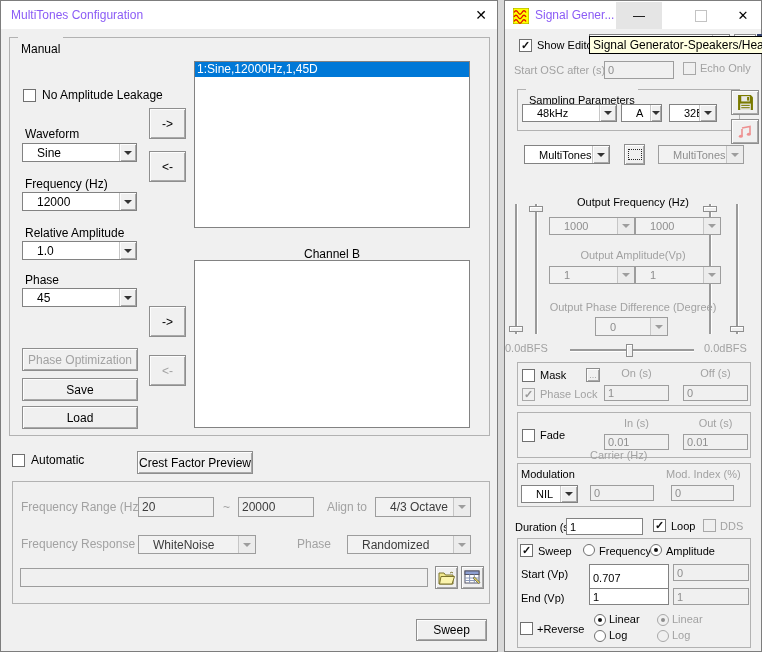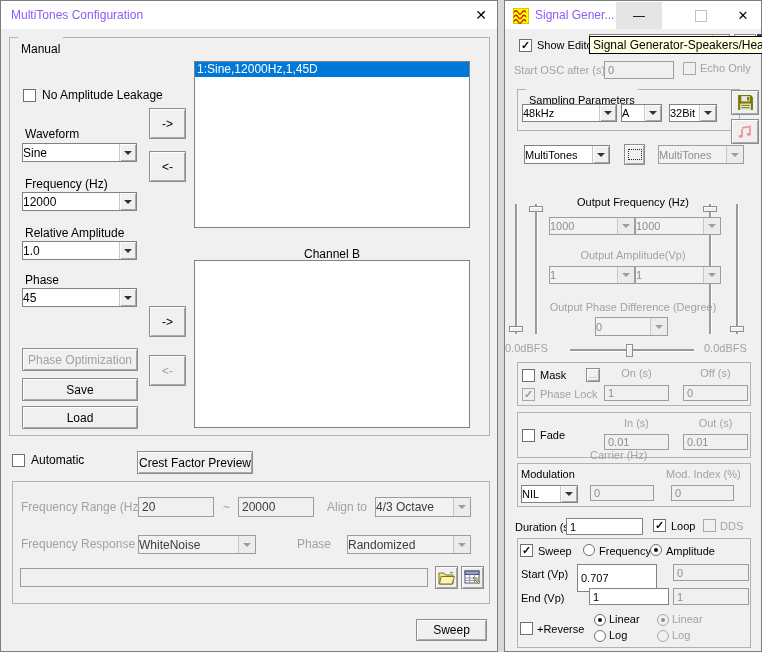--- a/index.html
+++ b/index.html
@@ -14,21 +14,21 @@
   .btn{position:absolute;background:#f0f0f0;border:1px solid #8e8e8e;box-sizing:border-box;
        box-shadow:inset 1px 1px 0 #fdfdfd,inset -1px -1px 0 #a9a9a9;
        font-size:12px;color:#000;display:flex;align-items:center;justify-content:center;white-space:nowrap}
   .btn.dis{color:#a2a2a2}
   .tb{position:absolute;background:#fff;border:1px solid #828282;box-sizing:border-box;
       font-size:12px;color:#000;display:flex;align-items:center;padding:0 3px;white-space:nowrap;overflow:hidden}
   .tb.dis{background:#f0f0f0;color:#8e8e8e;border-color:#9d9d9d}
   .tb.dis2{background:#f0f0f0;color:#3c3c3c;border-color:#9d9d9d}
   .combo{position:absolute;background:#fff;border:1px solid #828282;box-sizing:border-box;
          font-size:12px;color:#000;display:flex;align-items:stretch}
-  .combo .cv{flex:1;padding:1px 0;white-space:nowrap;overflow:hidden;align-self:center}
+  .combo .cv{flex:1;padding:1px 14px;white-space:nowrap;overflow:hidden;align-self:center}
   .combo .cbtn{width:16px;background:#f0f0f0;border-left:1px solid #c6c6c6;display:flex;align-items:center;justify-content:center;
                box-shadow:inset 1px 1px 0 #fdfdfd,inset -1px -1px 0 #a9a9a9}
   .tri{width:0;height:0;border-left:4px solid transparent;border-right:4px solid transparent;border-top:4px solid #333}
   .combo.dis{background:#f2f2f2;color:#8e8e8e;border-color:#9d9d9d}
   .combo.dis .cbtn{box-shadow:none;background:#ececec}
   .combo.dis .tri{border-top-color:#9d9d9d}
   .combo.dkv{color:#3c3c3c}
   .gb{position:absolute;border:1px solid #b2b2b2;box-sizing:border-box}
   .gt{position:absolute;top:-8px;left:8px;background:#f0f0f0;padding:12px 3px;font-size:12px;color:#000;white-space:nowrap}
   .cb{position:absolute;width:13px;height:13px;background:#fff;border:1px solid #707070;box-sizing:border-box;
@@ -347,21 +347,21 @@
   <span class="lbl dim" style="left:215px;top:519px">DDS</span>
 
   <div class="gb" style="left:12px;top:537px;width:234px;height:110px"></div>
   <span class="cb" style="left:15px;top:543px">✓</span>
   <span class="lbl" style="left:33px;top:544px">Sweep</span>
   <span class="rd" style="left:78px;top:543px"></span>
   <span class="lbl" style="left:94px;top:544px">Frequency</span>
   <span class="rd sel" style="left:145px;top:543px"></span>
   <span class="lbl" style="left:161px;top:544px">Amplitude</span>
   <span class="lbl" style="left:16px;top:567px">Start (Vp)</span>
-  <div class="tb" style="left:72px;top:563px;width:80px;height:28px">0.707</div>
+  <div class="tb" style="left:84px;top:563px;width:80px;height:28px">0.707</div>
   <div class="tb dis" style="left:168px;top:563px;width:76px;height:17px">0</div>
   <span class="lbl" style="left:16px;top:591px">End (Vp)</span>
   <div class="tb" style="left:84px;top:587px;width:80px;height:17px">1</div>
   <div class="tb dis" style="left:168px;top:587px;width:76px;height:17px">1</div>
   <span class="cb" style="left:15px;top:621px"></span>
   <span class="lbl" style="left:32px;top:622px">+Reverse</span>
   <span class="rd sel" style="left:89px;top:613px"></span>
   <span class="lbl" style="left:104px;top:612px">Linear</span>
   <span class="rd" style="left:89px;top:629px"></span>
   <span class="lbl" style="left:104px;top:628px">Log</span>

